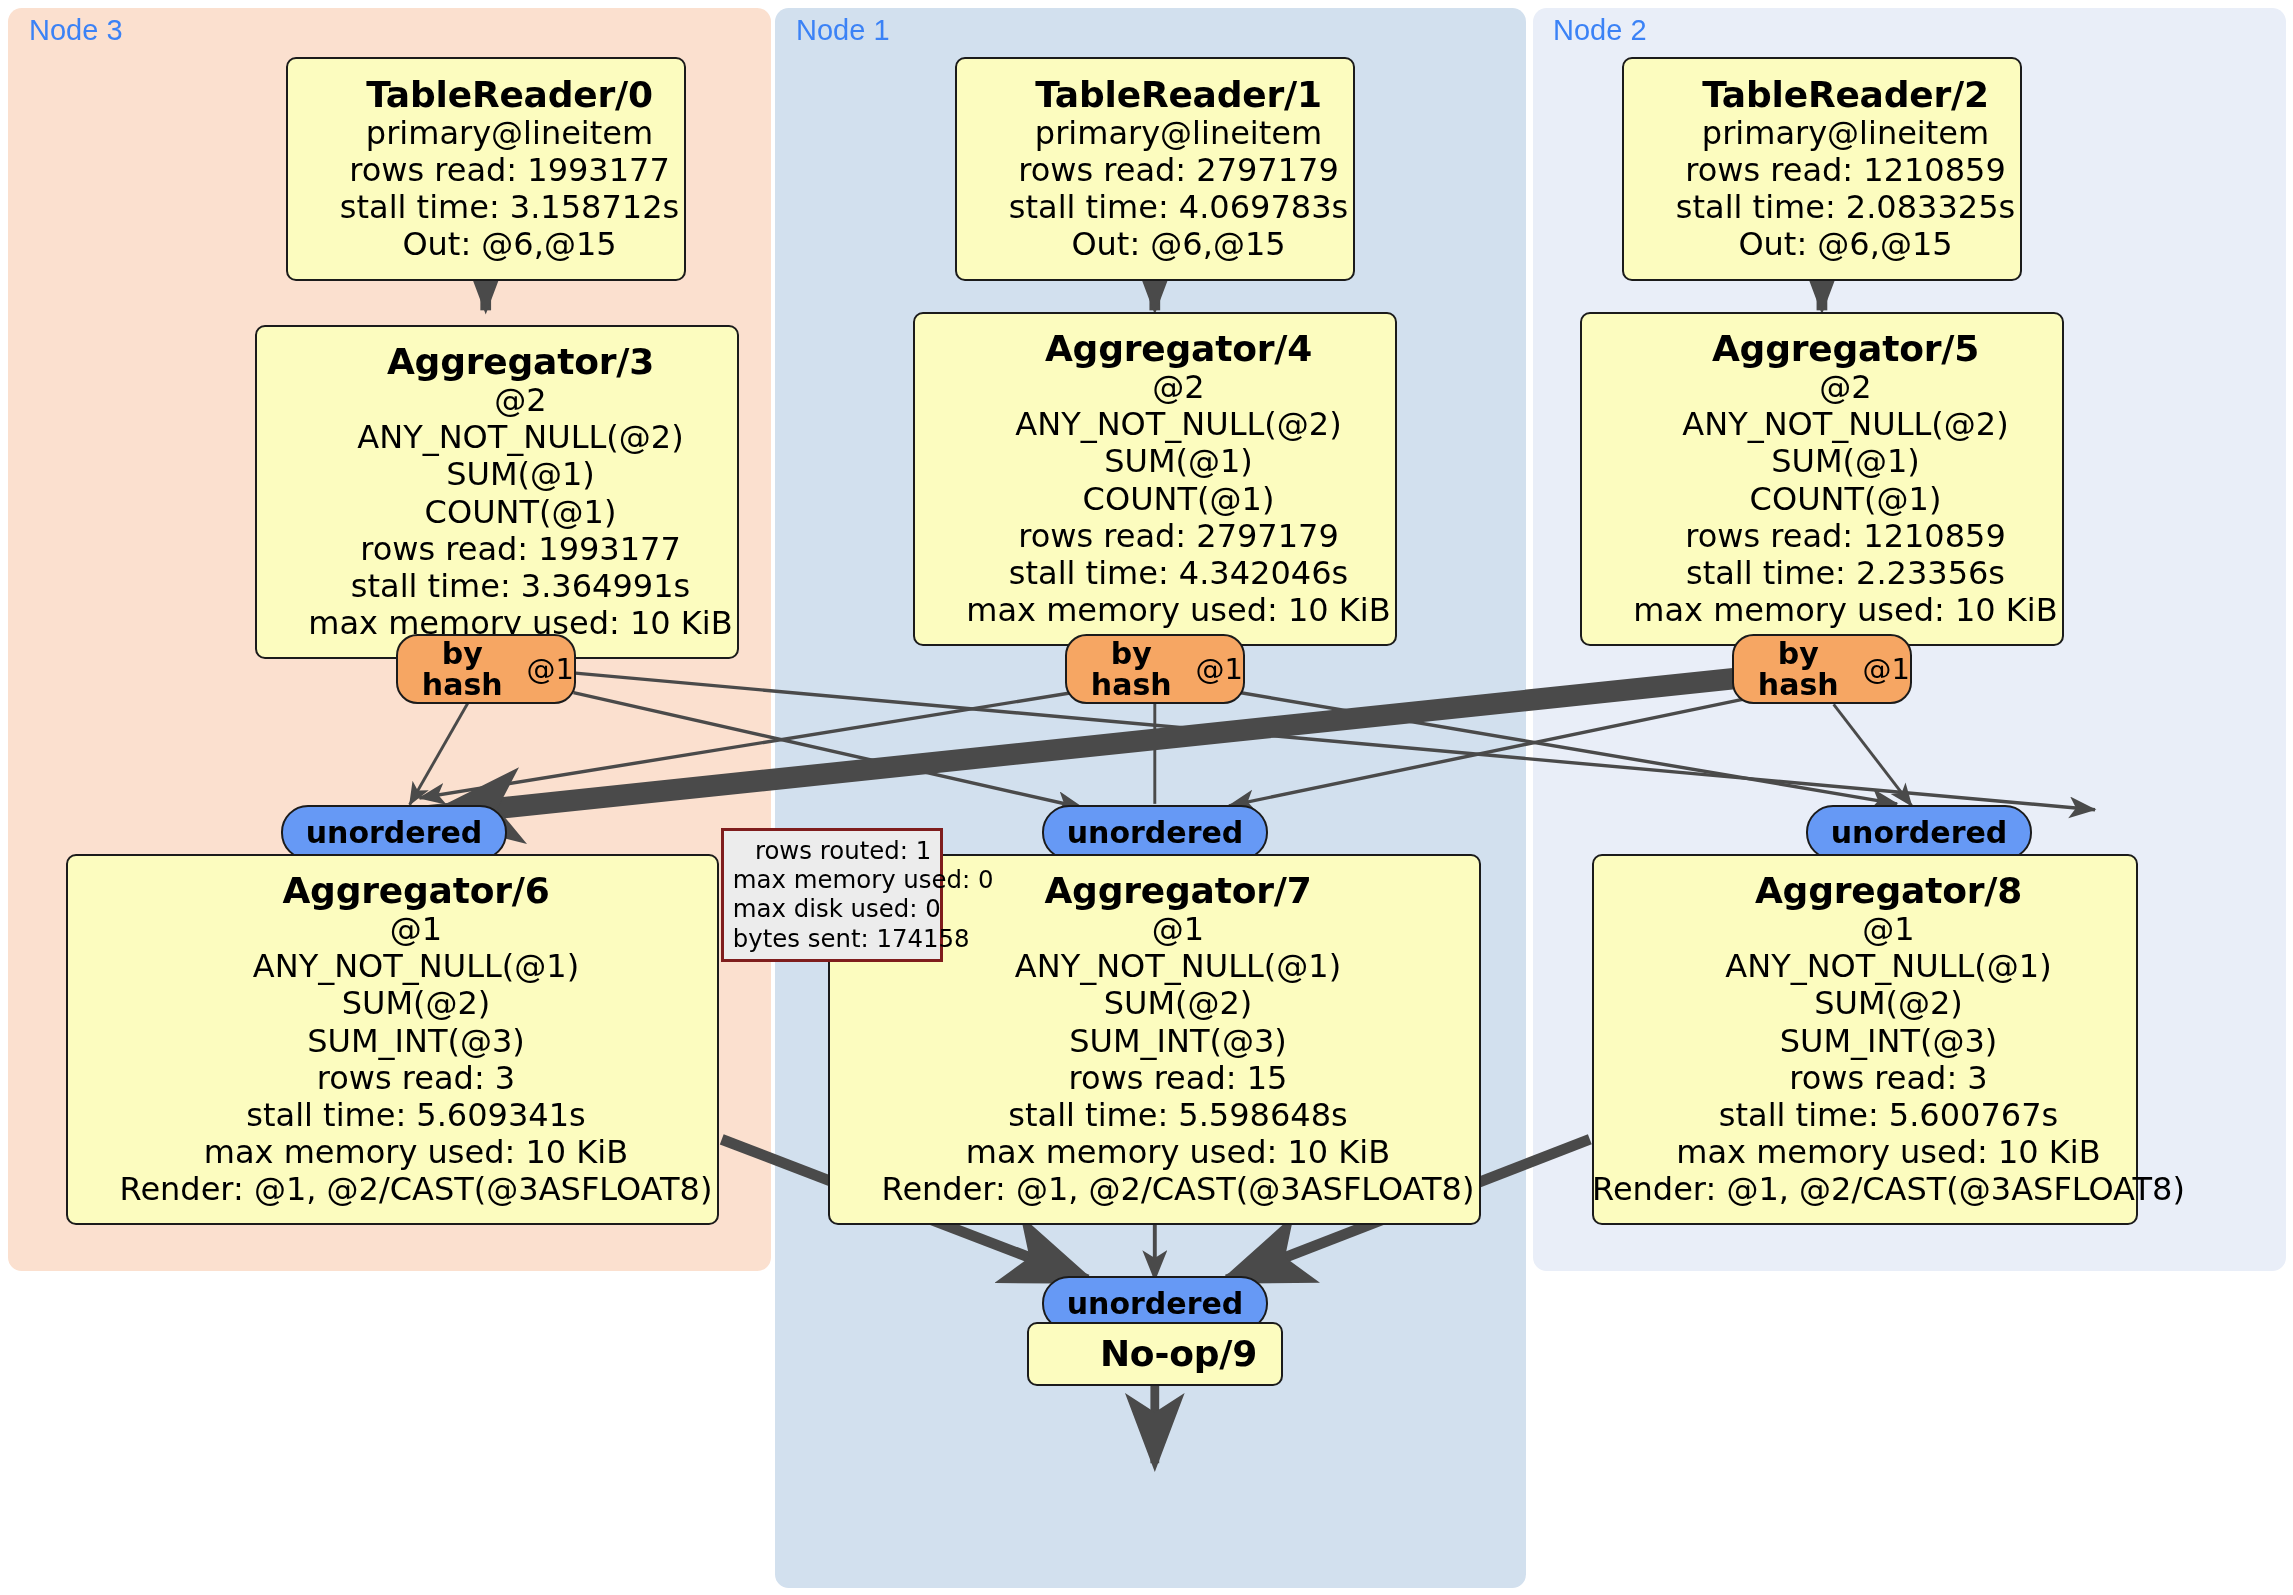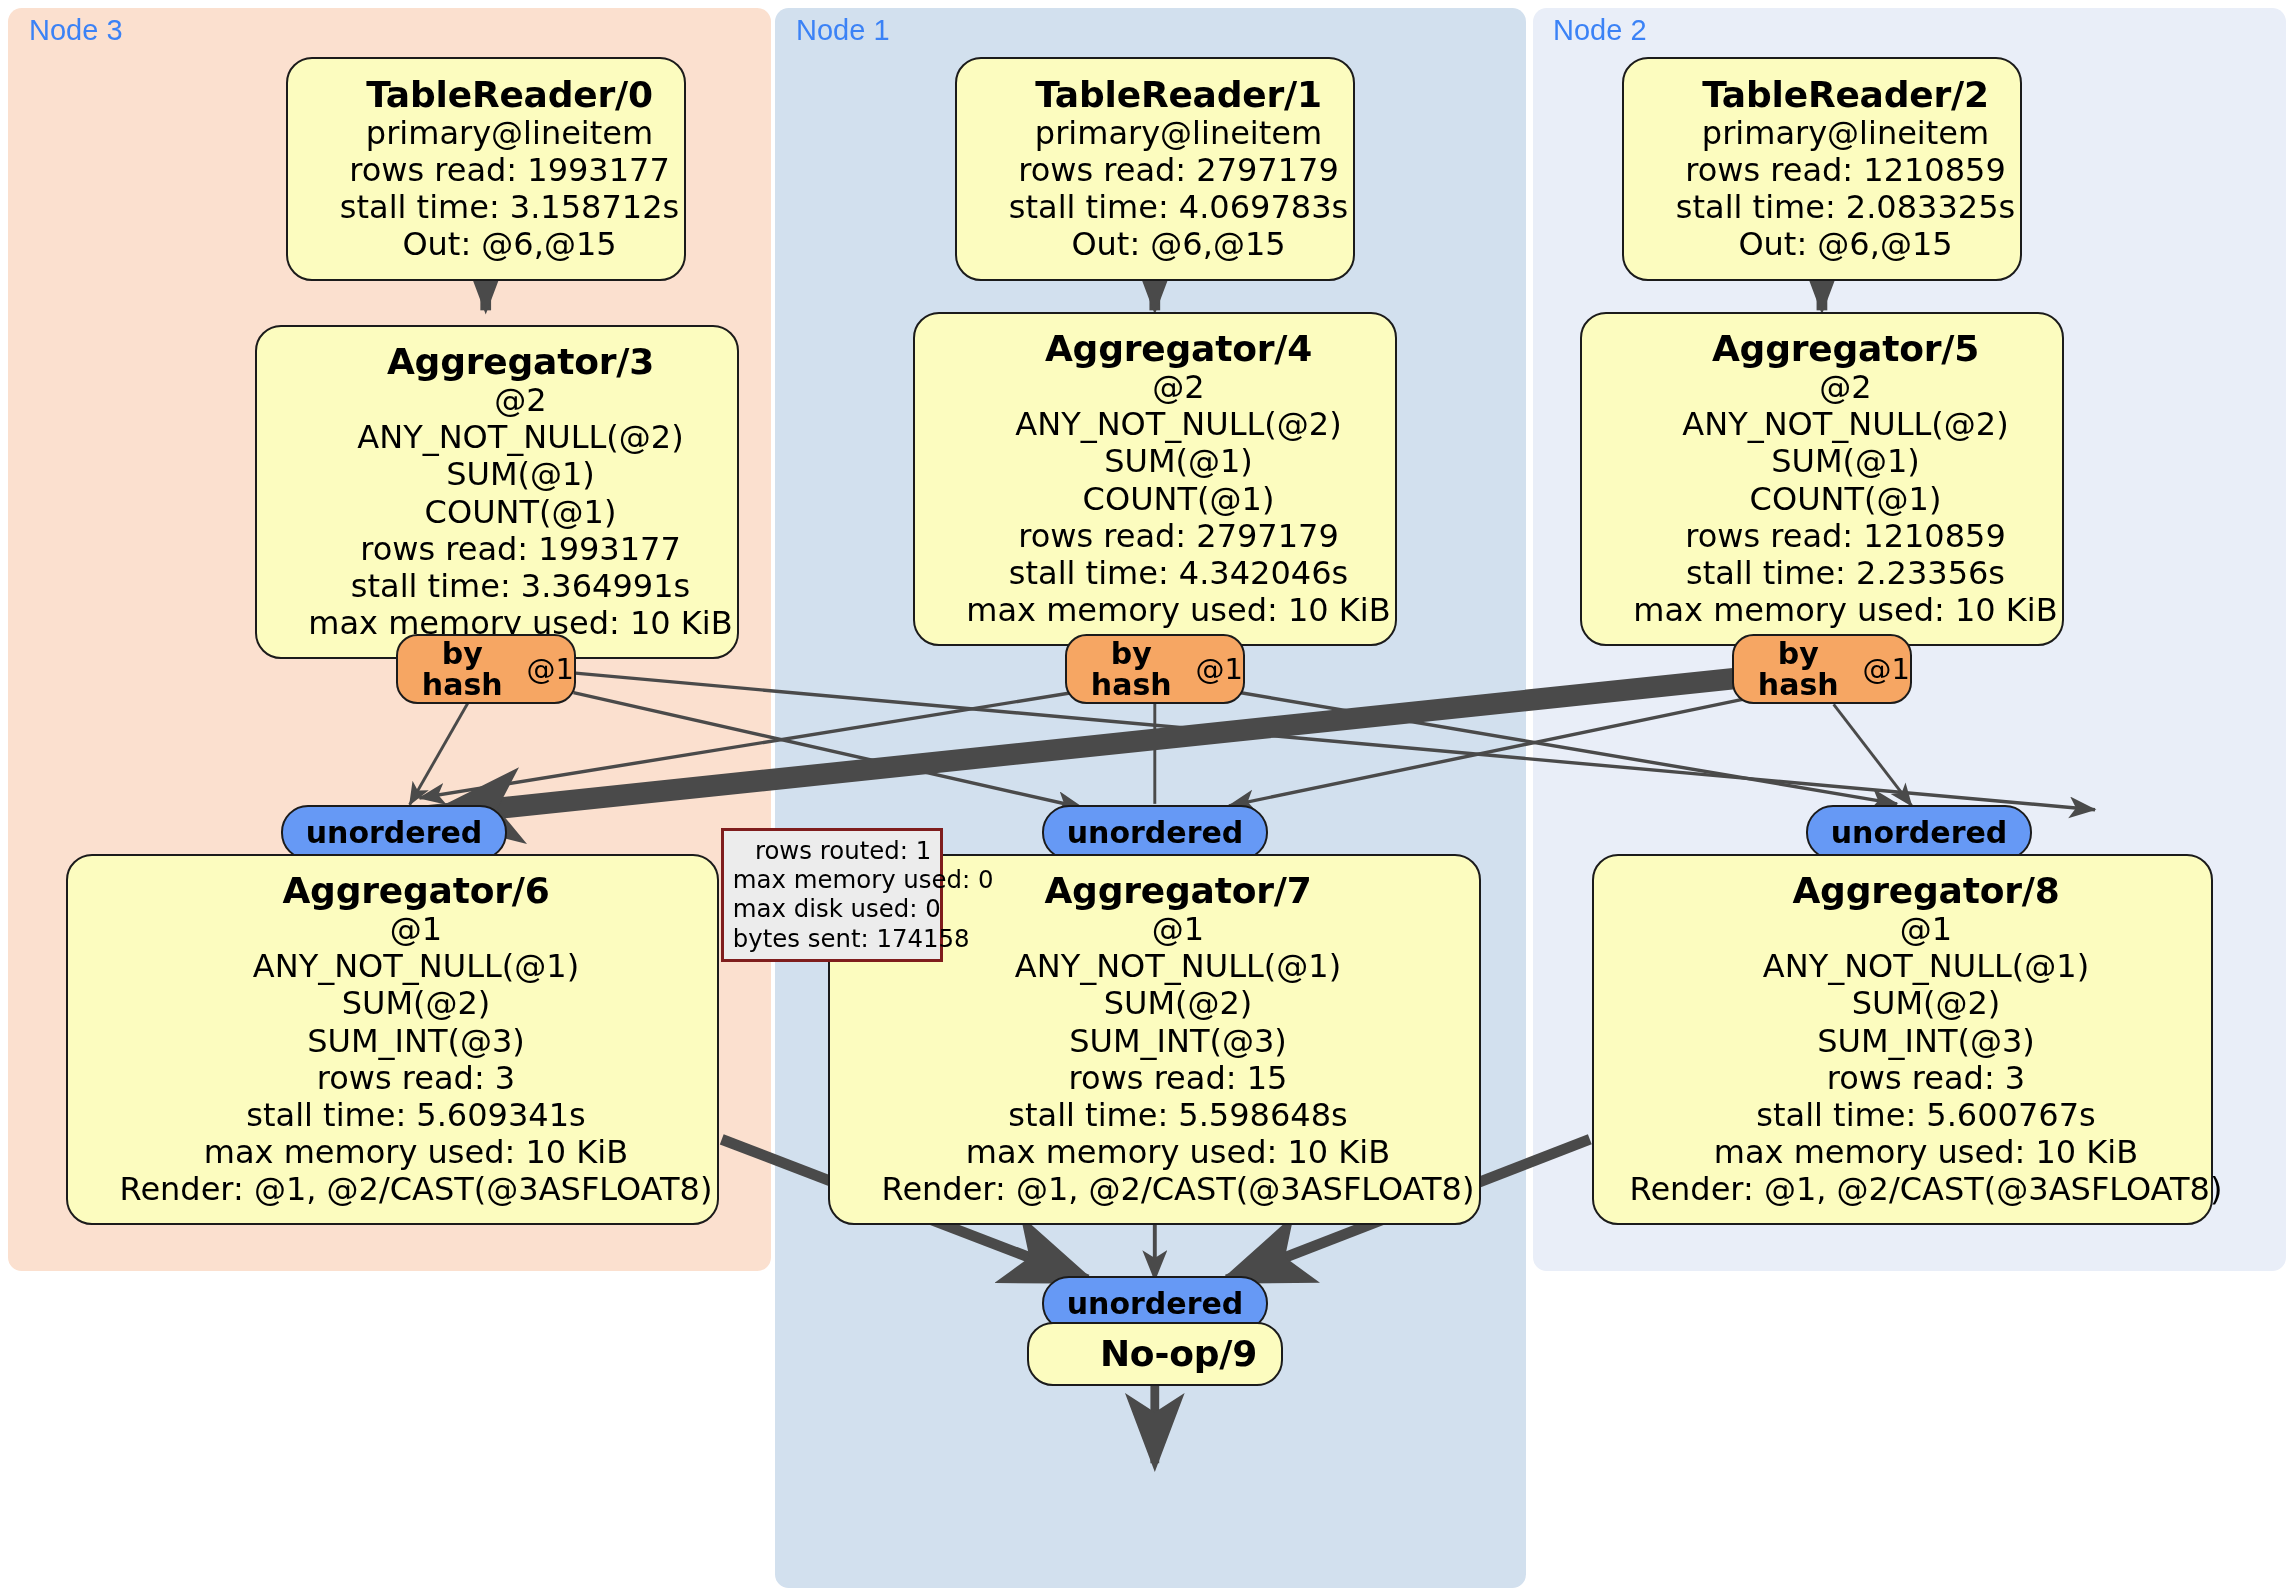--- a/index.html
+++ b/index.html
@@ -5,21 +5,21 @@
   html,body{margin:0;padding:0;background:#ffffff;}
   body{font-family:"DejaVu Sans","Liberation Sans",sans-serif;}
   #canvas{position:relative;width:2294px;height:1596px;background:#fff;overflow:hidden;}
 
   .panel{position:absolute;border-radius:13.7px;}
   .panel-label{position:absolute;font-size:29px;color:#3b82f6;font-family:Liberation Sans, sans-serif;}
 
   svg.edges{position:absolute;left:0;top:0;width:2294px;height:1596px;pointer-events:none;}
 
   .node{position:absolute;box-sizing:border-box;background:#fcfcbf;border:2.9px solid #1b1b1b;
-        border-radius:26px;text-align:center;color:#000;display:flex;flex-direction:column;
+        border-radius:10px;text-align:center;color:#000;display:flex;flex-direction:column;
         align-items:center;justify-content:center;padding-left:47px;}
   .node .title{font-weight:bold;font-size:36px;line-height:1.12;letter-spacing:-0.2px;}
   .node .line{font-size:32px;line-height:1.16;white-space:nowrap;}
   .node.compact .title{font-size:36px;}
 
   .pill{position:absolute;box-sizing:border-box;border:2.9px solid #1b1b1b;border-radius:27px;
         display:flex;align-items:center;justify-content:center;text-align:center;}
   .pill.hash{background:#f6a663;border-radius:21.5px;}
   .pill.hash .t1{font-weight:bold;font-size:30px;line-height:1.05;}
   .pill.hash .t2{font-size:29px;line-height:1.05;}
@@ -176,21 +176,21 @@
     <div class="line">@1</div>
     <div class="line">ANY_NOT_NULL(@1)</div>
     <div class="line">SUM(@2)</div>
     <div class="line">SUM_INT(@3)</div>
     <div class="line">rows read: 15</div>
     <div class="line">stall time: 5.598648s</div>
     <div class="line">max memory used: 10 KiB</div>
     <div class="line">Render: @1, @2/CAST(@3ASFLOAT8)</div>
   </div>
 
-  <div class="node" style="left:1592px;top:854px;width:621px;height:371px;">
+  <div class="node" style="left:1592px;top:854px;width:546px;height:371px;">
     <div class="title">Aggregator/8</div>
     <div class="line">@1</div>
     <div class="line">ANY_NOT_NULL(@1)</div>
     <div class="line">SUM(@2)</div>
     <div class="line">SUM_INT(@3)</div>
     <div class="line">rows read: 3</div>
     <div class="line">stall time: 5.600767s</div>
     <div class="line">max memory used: 10 KiB</div>
     <div class="line">Render: @1, @2/CAST(@3ASFLOAT8)</div>
   </div>

